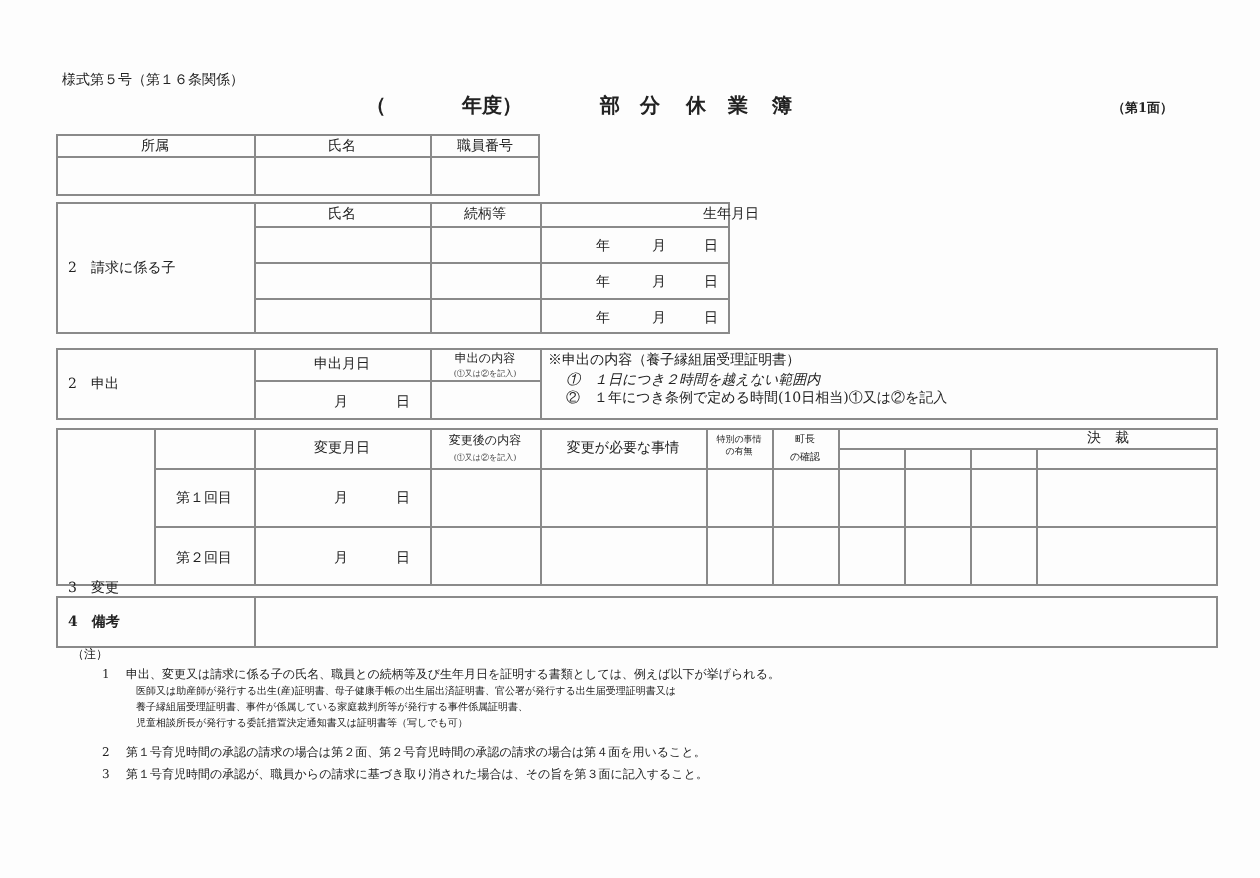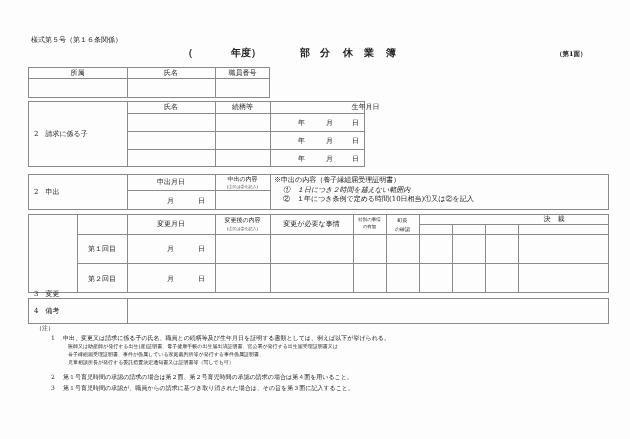--- a/index.html
+++ b/index.html
@@ -137,21 +137,21 @@
     <div class="cell" style="left:215px;top:264px;width:55px;height:29px;"></div>
     <div class="cell" style="left:270px;top:264px;width:83px;height:29px;"></div>
     <div class="cell" style="left:353px;top:264px;width:33px;height:29px;"></div>
     <div class="cell" style="left:386px;top:264px;width:33px;height:29px;"></div>
   </div>
 </div>
 
 <div>
   <div class="box" style="left:28px;top:298px;width:581px;height:26px;"></div>
   <div class="line" style="left:127px;top:298px;width:1px;height:26px;"></div>
-  <div class="cell" style="left:34px;top:298px;height:26px;justify-content:flex-start;">4　備考</div>
+  <div class="cell" style="left:34px;top:298px;height:26px;justify-content:flex-start;font-weight:bold;">4　備考</div>
   <div class="cell" style="left:128px;top:299px;width:480px;height:24px;"></div>
 </div>
 
 <div>
   <div class="abs t" style="left:36px;top:325px;font-size:6px;">（注）</div>
   <div class="abs t" style="left:51px;top:335px;font-size:6px;">1</div>
   <div class="abs t" style="left:63px;top:335px;font-size:6px;">申出、変更又は請求に係る子の氏名、職員との続柄等及び生年月日を証明する書類としては、例えば以下が挙げられる。</div>
   <div class="abs t" style="left:68px;top:344px;font-size:5px;">医師又は助産師が発行する出生(産)証明書、母子健康手帳の出生届出済証明書、官公署が発行する出生届受理証明書又は</div>
   <div class="abs t" style="left:68px;top:352px;font-size:5px;">養子縁組届受理証明書、事件が係属している家庭裁判所等が発行する事件係属証明書、</div>
   <div class="abs t" style="left:68px;top:360px;font-size:5px;">児童相談所長が発行する委託措置決定通知書又は証明書等（写しでも可）</div>

